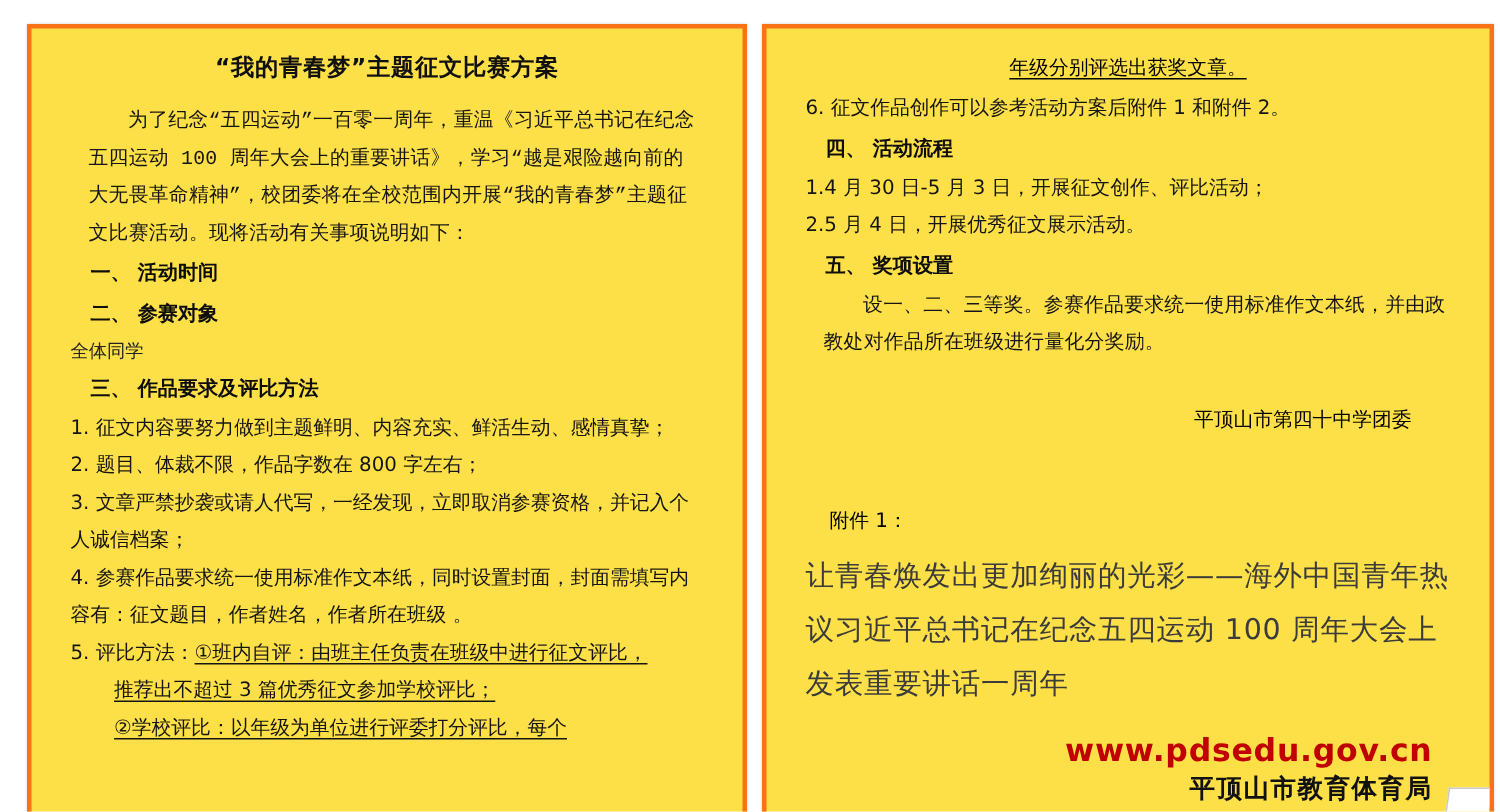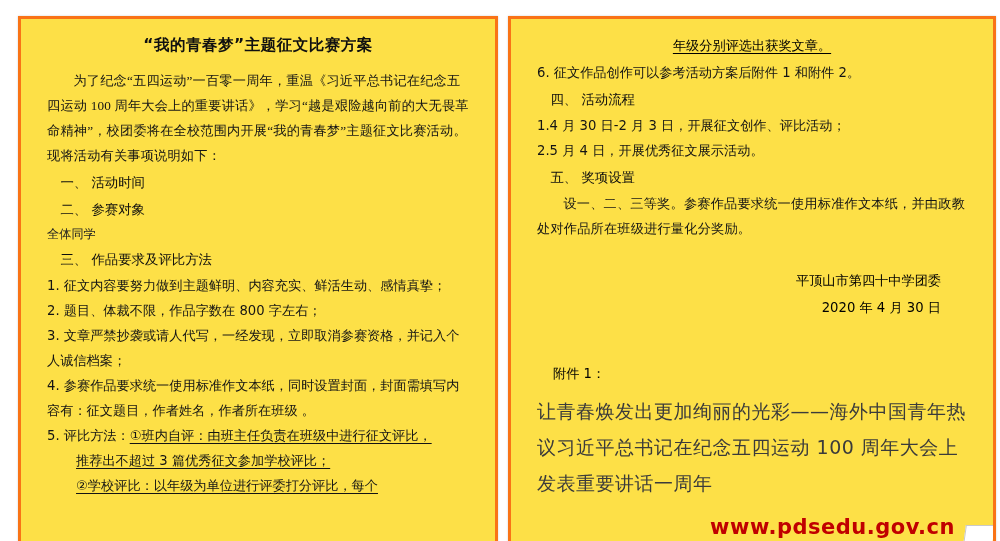--- a/index.html
+++ b/index.html
@@ -61,33 +61,33 @@
     text-align: center;
     font-family: "DejaVu Sans", sans-serif;
     font-weight: bold;
     font-size: 15.5px;
     letter-spacing: 0.5px;
     margin: 2px 0 12px 0;
     color: #101010;
   }
 
   p.body {
-    margin: 0 0 1px 0;
+    margin: 0 0 1px 12px;
     font-size: 13.2px;
     line-height: 25px;
     letter-spacing: 0.2px;
     color: #141414;
-    font-family: Liberation Serif, serif;
+    font-family: Liberation Mono, monospace;
   }
   p.indent2 { text-indent: 2em; }
   p.heading {
     margin: 2px 0 1px 0;
     font-size: 13.4px;
     line-height: 25px;
-    font-weight: normal;
+    font-weight: bold;
     color: #0d0d0d;
     text-indent: 1em;
     font-family: "DejaVu Sans", sans-serif;
   }
   p.small-note {
     margin: 0;
     font-size: 12.2px;
     line-height: 22px;
     color: #222;
     font-family: "DejaVu Sans", sans-serif;
@@ -189,29 +189,28 @@
   </div>
 
   <div class="panel panel-right">
     <div class="panel-inner">
 
       <p class="centered-underline">年级分别评选出获奖文章。</p>
 
       <p class="listitem">6. 征文作品创作可以参考活动方案后附件 1 和附件 2。</p>
 
       <p class="heading">四、 活动流程</p>
-      <p class="listitem">1.4 月 30 日-2 月 3 日，开展征文创作、评比活动；</p>
+      <p class="listitem">1.4 月 30 日-5 月 3 日，开展征文创作、评比活动；</p>
       <p class="listitem">2.5 月 4 日，开展优秀征文展示活动。</p>
 
       <p class="heading">五、 奖项设置</p>
       <p class="body indent2">设一、二、三等奖。参赛作品要求统一使用标准作文本纸，并由政教处对作品所在班级进行量化分奖励。</p>
 
       <div class="sign-block">
         <p>平顶山市第四十中学团委</p>
-        <p>2020 年 4 月 30 日</p>
       </div>
 
       <p class="attach-label">附件 1：</p>
       <div class="attach-title">让青春焕发出更加绚丽的光彩——海外中国青年热议习近平总书记在纪念五四运动 100 周年大会上发表重要讲话一周年</div>
 
       <div class="watermark">
         <div class="wm-url" style="color: rgb(192, 0, 0);">www.pdsedu.gov.cn</div>
         <div class="wm-org">平顶山市教育体育局</div>
       </div>
 

